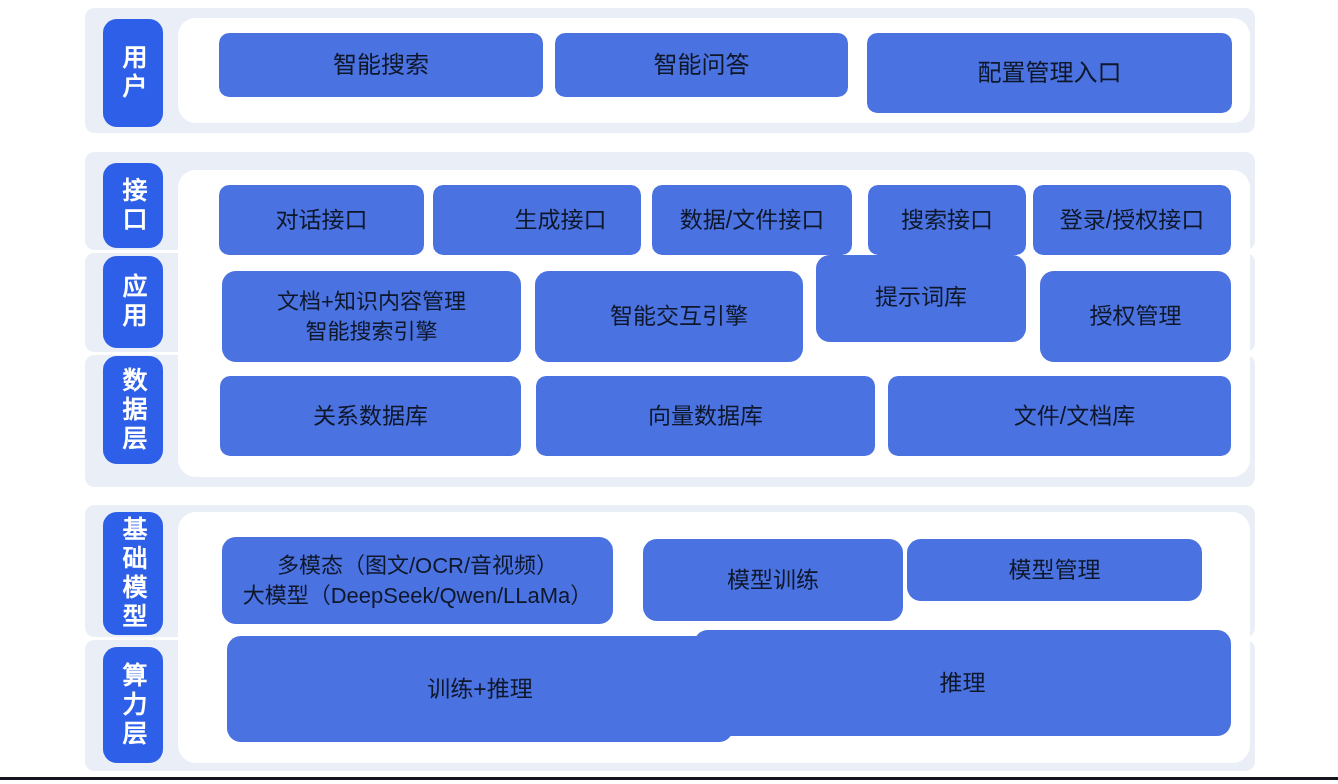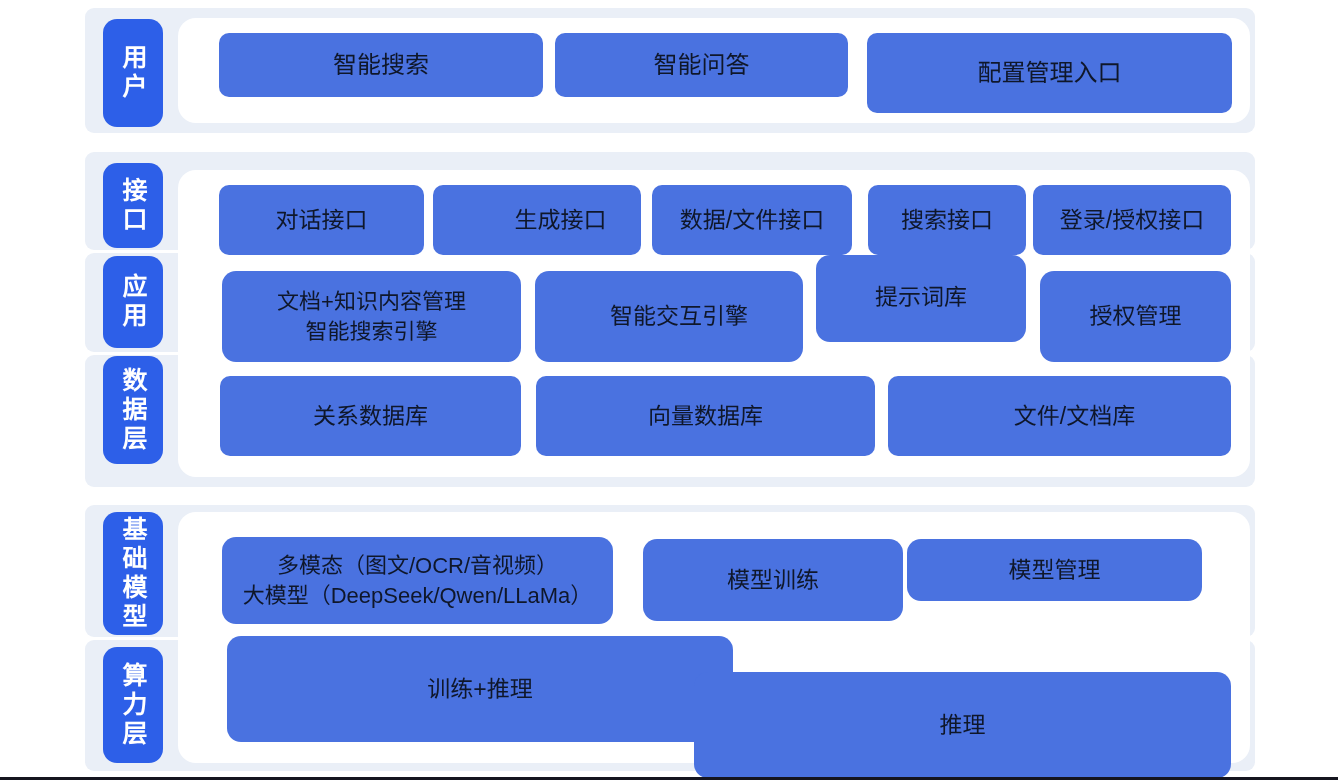--- a/index.html
+++ b/index.html
@@ -73,15 +73,15 @@
 <div class="abs vlabel" style="left:103px;top:647px;width:60px;height:116px;">算力层</div>
 
 <div class="abs bbox two2 r14" style="left:222px;top:537px;width:391px;height:87px;">
   <span>多模态（图文/OCR/音视频）</span>
   <span>大模型（DeepSeek/Qwen/LLaMa）</span>
 </div>
 <div class="abs bbox r14" style="left:643px;top:539px;width:260px;height:82px;">模型训练</div>
 <div class="abs bbox r14" style="left:907px;top:539px;width:295px;height:62px;">模型管理</div>
 
 <div class="abs bbox r14" style="left:219px;top:636px;width:506px;height:106px;margin-left:8px;">训练+推理</div>
-<div class="abs bbox r14" style="left:694px;top:672px;width:537px;height:106px;">推理</div>
+<div class="abs bbox r14" style="left:694px;top:630px;width:537px;height:106px;">推理</div>
 
 <div class="abs footer-line" style="left:0;top:777px;width:1338px;height:3px;"></div>
 
 </body></html>

